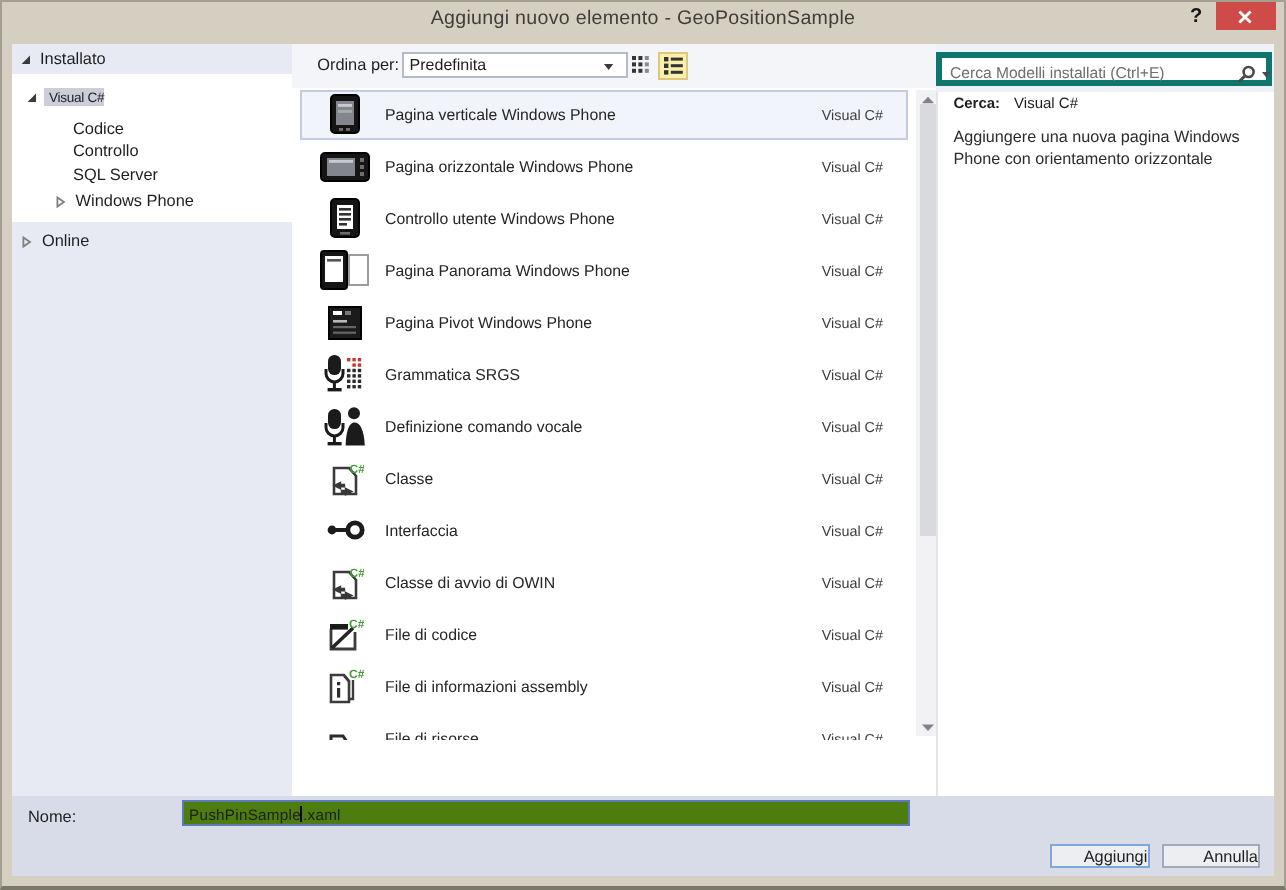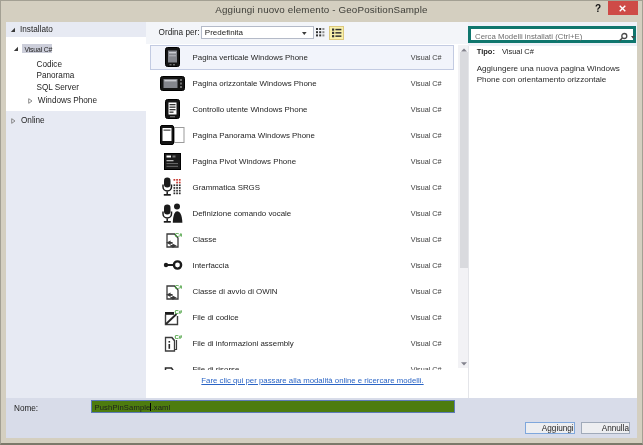--- a/index.html
+++ b/index.html
@@ -64,21 +64,21 @@
 <svg class="abs" style="left:9.5px;top:27px" width="6" height="6">
     <polygon points="5,0.8 5,5 0.8,5" fill="#3b3b3b"></polygon>
   </svg>
 <div class="titem" style="left:20px;top:24.5px">Installato</div>
 <div class="abs" style="left:22px;top:43.9px;width:30px;height:9.6px;background:#ccceda"></div>
 <svg class="abs" style="left:13px;top:46px" width="6" height="6">
     <polygon points="5,0.8 5,5 0.8,5" fill="#3b3b3b"></polygon>
   </svg>
 <div class="titem" style="left:24.5px;top:44.8px;font-size:6.8px;letter-spacing:-0.15px">Visual C#</div>
 <div class="titem" style="left:36.5px;top:59.5px">Codice</div>
-<div class="titem" style="left:36.5px;top:71.4px">Panorama</div>
+<div class="titem" style="left:36.5px;top:71.4px">Controllo</div>
 <div class="titem" style="left:36.5px;top:83px">SQL Server</div>
 <svg class="abs" style="left:27.5px;top:98px" width="5" height="6">
     <polygon points="0.7,0.7 4,3 0.7,5.3" fill="none" stroke="#808080" stroke-width="0.9"></polygon>
   </svg>
 <div class="titem" style="left:37.8px;top:95.6px">Windows Phone</div>
 <svg class="abs" style="left:10.9px;top:118px" width="5" height="6">
     <polygon points="0.7,0.7 4,3 0.7,5.3" fill="none" stroke="#808080" stroke-width="0.9"></polygon>
   </svg>
 <div class="titem" style="left:21px;top:115.8px">Online</div>
 
@@ -299,21 +299,20 @@
 <div class="row" style="top:312px">
  <div class="ric">
           <svg width="19" height="14">
             <path d="M2.5,13 v-7 h6 l2,3 h6 v4" fill="#fff" stroke="#2b2b2b" stroke-width="1.5"></path>
           </svg>
         </div>
  <div class="rtxt">File di risorse</div>
         <div class="rcs">Visual C#</div>
       </div>
 </div>
-<div id="link"><u>Fare clic qui per passare alla modalità online e ricercare modelli.</u></div>
 </div>
 
 <div id="sbar">
 <svg class="abs" style="left:2.5px;top:2.5px" width="7" height="4">
       <polygon points="0,3.6 6,3.6 3,0.4" fill="#82828c"></polygon>
     </svg>
 <div id="sthumb"></div>
 <svg class="abs" style="left:2.5px;top:316.5px" width="7" height="4">
       <polygon points="0,0.3 6,0.3 3,3.5" fill="#82828c"></polygon>
     </svg>
@@ -325,21 +324,21 @@
 <div id="search">
     <span class="ph">Cerca Modelli installati (Ctrl+E)</span>
 <svg class="abs" style="left:146.5px;top:3.5px" width="11" height="11">
       <circle cx="6.3" cy="4" r="2.5" fill="none" stroke="#4a4a4a" stroke-width="1.3"></circle>
       <line x1="4.4" y1="6" x2="1.5" y2="8.9" stroke="#4a4a4a" stroke-width="1.5"></line>
     </svg>
 <svg class="abs" style="left:159.5px;top:7.5px" width="5" height="4">
       <polygon points="0,0 4.2,0 2.1,2.8" fill="#4a4a4a"></polygon>
     </svg>
 </div>
-<div id="tipo"><b>Tipo:</b><i>Visual C#</i></div>
+<div id="tipo"><b>Cerca:</b><i>Visual C#</i></div>
 <div id="desc">Aggiungere una nuova pagina Windows Phone con orientamento orizzontale</div>
 
 <div id="bpanel"></div>
 <div id="nome">Nome:</div>
 <div id="input">
     <span>PushPinSample<span class="cur"></span>.xaml</span>
   </div>
 <div class="btn" id="btnadd">Aggiungi</div>
 <div class="btn" id="btncan">Annulla</div>
 

